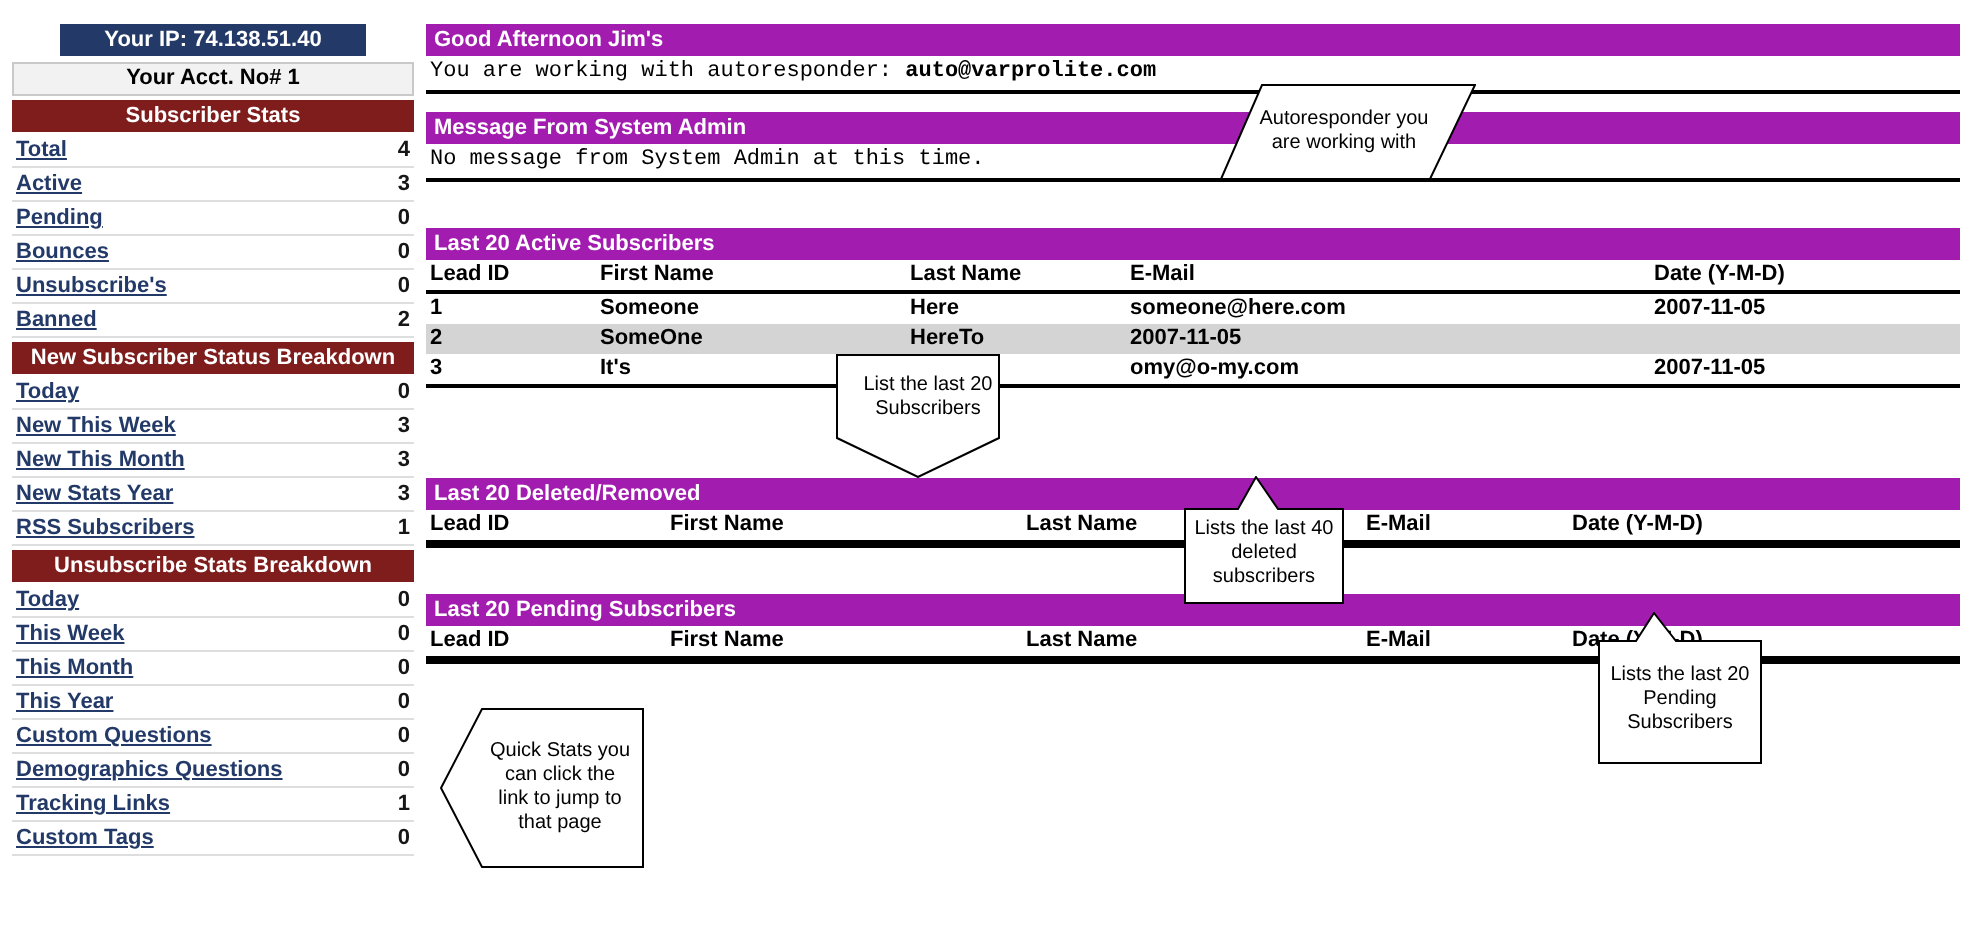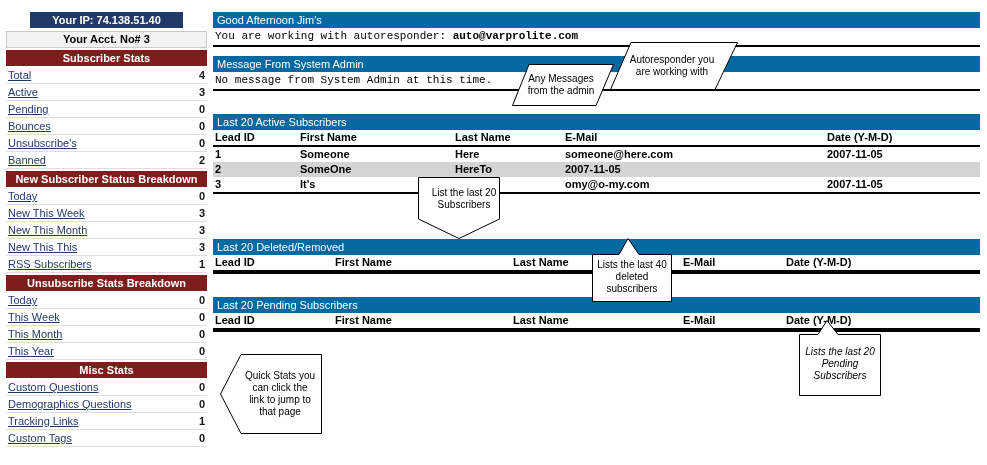--- a/index.html
+++ b/index.html
@@ -9,26 +9,26 @@
   
   .sidebar{position:absolute;left:6px;top:12px;width:201px;}
   .ip-bar{background:#233A68;color:#fff;font-weight:bold;text-align:center;
           height:16px;line-height:16px;margin:0 24px 3px 24px;}
   .acct{background:#f2f2f2;border:1px solid #c9c9c9;text-align:center;font-weight:bold;
         height:15px;line-height:15px;margin-bottom:2px;}
   .sec-header{background:#7f1d1d;color:#fff;font-weight:bold;text-align:center;
               height:16px;line-height:16px;margin-top:2px;margin-bottom:1px;}
   .stat-row{display:flex;justify-content:space-between;align-items:center;
             height:16px;border-bottom:1px solid #dedede;padding:0 2px;}
-  .stat-label{color:#233A68;font-weight:normal;text-decoration:underline;cursor:pointer;}
+  .stat-label{color:#233A68;font-weight:bold;text-decoration:underline;cursor:pointer;}
   .stat-value{font-weight:bold;color:#161616;}
 
   
   .content{position:absolute;left:213px;top:12px;width:767px;}
-  .bar{background:#0369a1;color:#fff;font-weight:normal;height:16px;line-height:16px;padding-left:4px;}
+  .bar{background:#a21caf;color:#fff;font-weight:bold;height:16px;line-height:16px;padding-left:4px;}
   .section{border-bottom:2px solid #000;}
   .sec-greeting{margin-bottom:9px;}
   .sec-admin{margin-bottom:23px;}
   .sec-table-active{margin-bottom:22px;}
   .sec-table-deleted{margin-bottom:23px;margin-top:45px;}
   .section-text{height:17px;line-height:17px;padding-left:2px;font-family:Liberation Mono, monospace;}
   .t-head,.t-row{display:flex;height:15px;line-height:15px;font-weight:bold;}
   .t-head{border-bottom:2px solid #000;}
   .t-row.hl{background:#D4D4D4;}
   .cell{overflow:hidden;white-space:nowrap;padding-left:2px;box-sizing:border-box;}
@@ -42,21 +42,21 @@
                 align-items:center;justify-content:center;text-align:center;
                 font-size:10px;line-height:1.2;color:#000;box-sizing:border-box;}
 </style>
 </head>
 <body>
 
 <div class="page">
 
   <aside class="sidebar">
     <div class="ip-bar">Your IP: 74.138.51.40</div>
-    <div class="acct">Your Acct. No# 3</div>
+    <div class="acct">Your Acct. No# 1</div>
 
     <div class="sec-header">Subscriber Stats</div>
     <div class="stat-row">
       <a class="stat-label">Total</a>
       <span class="stat-value">4</span>
     </div>
     <div class="stat-row">
       <a class="stat-label">Active</a>
       <span class="stat-value">3</span>
     </div>
@@ -84,21 +84,21 @@
     </div>
     <div class="stat-row">
       <a class="stat-label">New This Week</a>
       <span class="stat-value">3</span>
     </div>
     <div class="stat-row">
       <a class="stat-label">New This Month</a>
       <span class="stat-value">3</span>
     </div>
     <div class="stat-row">
-      <a class="stat-label">New This This</a>
+      <a class="stat-label">New Stats Year</a>
       <span class="stat-value">3</span>
     </div>
     <div class="stat-row">
       <a class="stat-label">RSS Subscribers</a>
       <span class="stat-value">1</span>
     </div>
 
     <div class="sec-header">Unsubscribe Stats Breakdown</div>
     <div class="stat-row">
       <a class="stat-label">Today</a>
@@ -110,21 +110,20 @@
     </div>
     <div class="stat-row">
       <a class="stat-label">This Month</a>
       <span class="stat-value">0</span>
     </div>
     <div class="stat-row">
       <a class="stat-label">This Year</a>
       <span class="stat-value">0</span>
     </div>
 
-    <div class="sec-header">Misc Stats</div>
     <div class="stat-row">
       <a class="stat-label">Custom Questions</a>
       <span class="stat-value">0</span>
     </div>
     <div class="stat-row">
       <a class="stat-label">Demographics Questions</a>
       <span class="stat-value">0</span>
     </div>
     <div class="stat-row">
       <a class="stat-label">Tracking Links</a>
@@ -204,42 +203,36 @@
     </div>
   </main>
 
   <div class="callout" style="left:610px;top:0;width:128px;height:48px;margin-top:42px;">
     <svg width="128" height="48" viewBox="0 0 128 48">
       <polygon points="21,0.5 127.5,0.5 105,47.5 0.5,47.5" fill="#fff" stroke="#000" stroke-width="1"></polygon>
     </svg>
     <div class="callout-text" style="padding:2px 18px 2px 14px;">Autoresponder you are working with</div>
   </div>
 
-  <div class="callout" style="left:512px;top:64px;width:102px;height:42px;">
-    <svg width="102" height="42" viewBox="0 0 102 42">
-      <polygon points="17,0.5 101.5,0.5 84,41.5 0.5,41.5" fill="#fff" stroke="#000" stroke-width="1"></polygon>
-    </svg>
-    <div class="callout-text" style="padding:2px 14px 2px 10px;">Any Messages from the admin</div>
-  </div>
 
   <div class="callout" style="left:418px;top:177px;width:92px;height:62px;">
     <svg width="82" height="62" viewBox="0 0 82 62">
       <polygon points="0.5,0.5 81.5,0.5 81.5,42 41,61.5 0.5,42" fill="#fff" stroke="#000" stroke-width="1"></polygon>
     </svg>
     <div class="callout-text" style="padding:3px 4px 22px 4px;">List the last 20 Subscribers</div>
   </div>
 
   <div class="callout" style="left:592px;top:238px;width:80px;height:64px;">
     <svg width="80" height="64" viewBox="0 0 80 64">
       <polygon points="36,0.5 47,16.5 79.5,16.5 79.5,63.5 0.5,63.5 0.5,16.5 27,16.5" fill="#fff" stroke="#000" stroke-width="1"></polygon>
     </svg>
     <div class="callout-text" style="padding:17px 4px 3px 4px;">Lists the last 40 deleted subscribers</div>
   </div>
 
-  <div class="callout" style="left:799px;top:320px;width:82px;height:76px;font-style:italic;">
+  <div class="callout" style="left:799px;top:306px;width:82px;height:76px;">
     <svg width="82" height="76" viewBox="0 0 82 76">
       <polygon points="28,0.5 39,14.5 81.5,14.5 81.5,75.5 0.5,75.5 0.5,14.5 19,14.5" fill="#fff" stroke="#000" stroke-width="1"></polygon>
     </svg>
     <div class="callout-text" style="padding:15px 6px 4px 6px;">Lists the last 20 Pending Subscribers</div>
   </div>
 
   <div class="callout" style="left:220px;top:354px;width:102px;height:80px;">
     <svg width="102" height="80" viewBox="0 0 102 80">
       <polygon points="0.5,40 21,0.5 101.5,0.5 101.5,79.5 21,79.5" fill="#fff" stroke="#000" stroke-width="1"></polygon>
     </svg>

